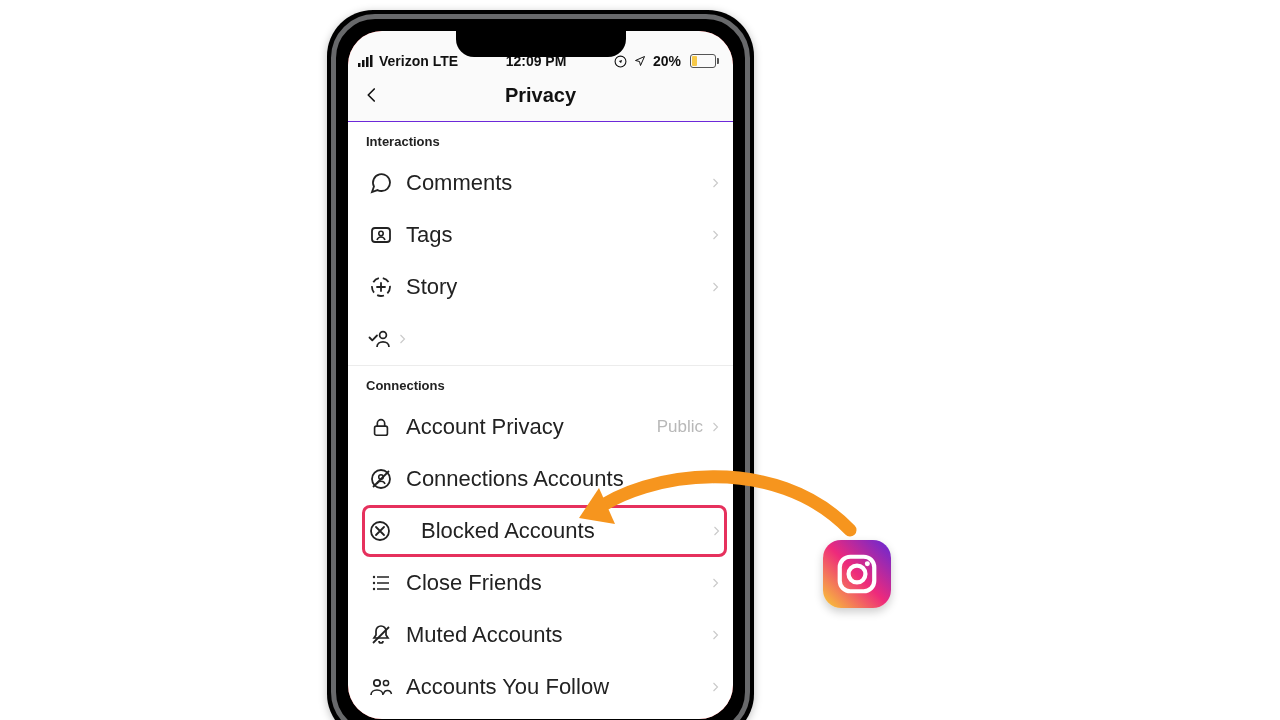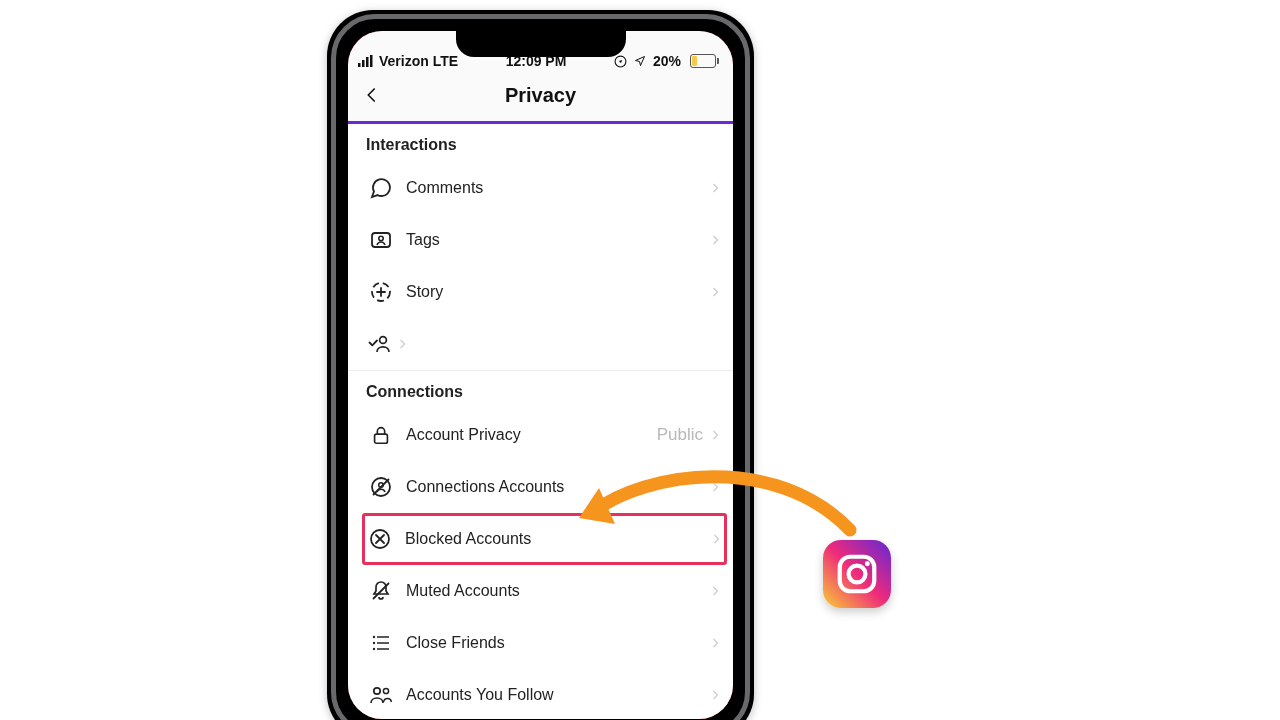--- a/index.html
+++ b/index.html
@@ -15,38 +15,38 @@
     border-radius:34px;background:#ef4444;overflow:hidden;}
   .notch{position:absolute;top:0;left:50%;transform:translateX(-50%);
     width:170px;height:26px;background:#000;border-radius:0 0 18px 18px;}
   
   .statusbar{height:38px;display:flex;align-items:flex-end;padding:0 14px 0 10px;
     font-size:14px;font-weight:600;color:#111;background:#fafafa;}
   .sb-left{display:flex;align-items:center;gap:5px;}
   .sb-center{flex:1;text-align:center;}
   .sb-right{display:flex;align-items:center;gap:7px;}
   
-  .navhead{height:52px;background:#fafafa;border-bottom:3px solid #6d28d9;
+  .navhead{height:52px;background:#fafafa;border-bottom:1px solid #6d28d9;
     display:flex;align-items:center;}
   .navback{width:48px;display:flex;justify-content:center;align-items:center;}
   .navtitle{flex:1;text-align:center;font-weight:700;font-size:20px;color:#111;
     margin-left:-48px;}
   
   .content{height:calc(100% - 38px - 52px);overflow:hidden;background:#fff;}
-  .section-head{padding:12px 18px 8px 18px;font-size:16px;font-weight:700;color:#222;}
+  .section-head{padding:12px 18px 8px 18px;font-size:13px;font-weight:700;color:#222;}
   .divider{height:1px;background:#ececec;}
   .row{display:flex;align-items:center;height:52px;padding:0 12px 0 18px;
     cursor:pointer;}
   .row .ico{width:30px;display:flex;justify-content:center;align-items:center;
     color:#222;}
-  .row .lbl{flex:1;padding-left:10px;font-size:16px;color:#222;font-weight:500;}
+  .row .lbl{flex:1;padding-left:10px;font-size:22px;color:#222;font-weight:500;}
   .row .detail{font-size:17px;color:#b8b8b8;padding-right:6px;}
   .row .chev{color:#c9c9c9;}
-  .highlight{border:3px solid #e6315d;border-radius:3px;margin:0 6px 0 14px;
-    padding:0 2px 0 0;height:46px;}
+  .highlight{border:3px solid #e6315d;border-radius:8px;margin:0 6px 0 14px;
+    padding:0 2px 0 0;height:46px;gap:16px;}
   .highlight .ico{width:30px;}
   .battery{display:inline-flex;align-items:center;}
   .batt-body{width:24px;height:12px;border:1px solid #555;border-radius:3px;
     position:relative;margin-left:2px;}
   .batt-tip{width:2px;height:6px;background:#555;margin-left:1px;border-radius:0 1px 1px 0;}
   .batt-fill{position:absolute;left:1px;top:1px;bottom:1px;width:20%;
     background:#f7c948;border-radius:1px;}
   
   .arrow{position:absolute;left:575px;top:462px;pointer-events:none;}
   .ig{position:absolute;left:823px;top:540px;width:68px;height:68px;
@@ -219,45 +219,45 @@
             <span class="chev">
               <svg width="12" height="18" viewBox="0 0 24 24">
                   <path d="M9 4l8 8-8 8" fill="none" stroke="currentColor" stroke-width="2.2"></path>
                 </svg>
             </span>
           </div>
 
           <div class="row">
             <span class="ico">
               <svg width="24" height="24" viewBox="0 0 24 24">
-                <path d="M12 3a5 5 0 0 0-5 5v4l-2 3h14l-2-3V8a5 5 0 0 0-5-5z" fill="none" stroke="#222" stroke-width="1.7"></path>
-                <path d="M10 18a2 2 0 0 0 4 0" fill="none" stroke="#222" stroke-width="1.7"></path>
-                <line x1="4" y1="20" x2="20" y2="4" stroke="#222" stroke-width="1.8"></line>
-              </svg>
-            </span>
-            <span class="lbl">Muted Accounts</span>
-            <span class="chev">
-              <svg width="12" height="18" viewBox="0 0 24 24">
-                  <path d="M9 4l8 8-8 8" fill="none" stroke="currentColor" stroke-width="2.2"></path>
-                </svg>
-            </span>
-          </div>
-
-          <div class="row">
-            <span class="ico">
-              <svg width="24" height="24" viewBox="0 0 24 24">
                 <circle cx="5" cy="6" r="1.2" fill="#222"></circle>
                   <line x1="8" y1="6" x2="20" y2="6" stroke="#222" stroke-width="1.7"></line>
                 <circle cx="5" cy="12" r="1.2" fill="#222"></circle>
                   <line x1="8" y1="12" x2="20" y2="12" stroke="#222" stroke-width="1.7"></line>
                 <circle cx="5" cy="18" r="1.2" fill="#222"></circle>
                   <line x1="8" y1="18" x2="20" y2="18" stroke="#222" stroke-width="1.7"></line>
               </svg>
             </span>
             <span class="lbl">Close Friends</span>
+            <span class="chev">
+              <svg width="12" height="18" viewBox="0 0 24 24">
+                  <path d="M9 4l8 8-8 8" fill="none" stroke="currentColor" stroke-width="2.2"></path>
+                </svg>
+            </span>
+          </div>
+
+          <div class="row">
+            <span class="ico">
+              <svg width="24" height="24" viewBox="0 0 24 24">
+                <path d="M12 3a5 5 0 0 0-5 5v4l-2 3h14l-2-3V8a5 5 0 0 0-5-5z" fill="none" stroke="#222" stroke-width="1.7"></path>
+                <path d="M10 18a2 2 0 0 0 4 0" fill="none" stroke="#222" stroke-width="1.7"></path>
+                <line x1="4" y1="20" x2="20" y2="4" stroke="#222" stroke-width="1.8"></line>
+              </svg>
+            </span>
+            <span class="lbl">Muted Accounts</span>
             <span class="chev">
               <svg width="12" height="18" viewBox="0 0 24 24">
                   <path d="M9 4l8 8-8 8" fill="none" stroke="currentColor" stroke-width="2.2"></path>
                 </svg>
             </span>
           </div>
 
           <div class="row">
             <span class="ico">
               <svg width="26" height="24" viewBox="0 0 26 24">

